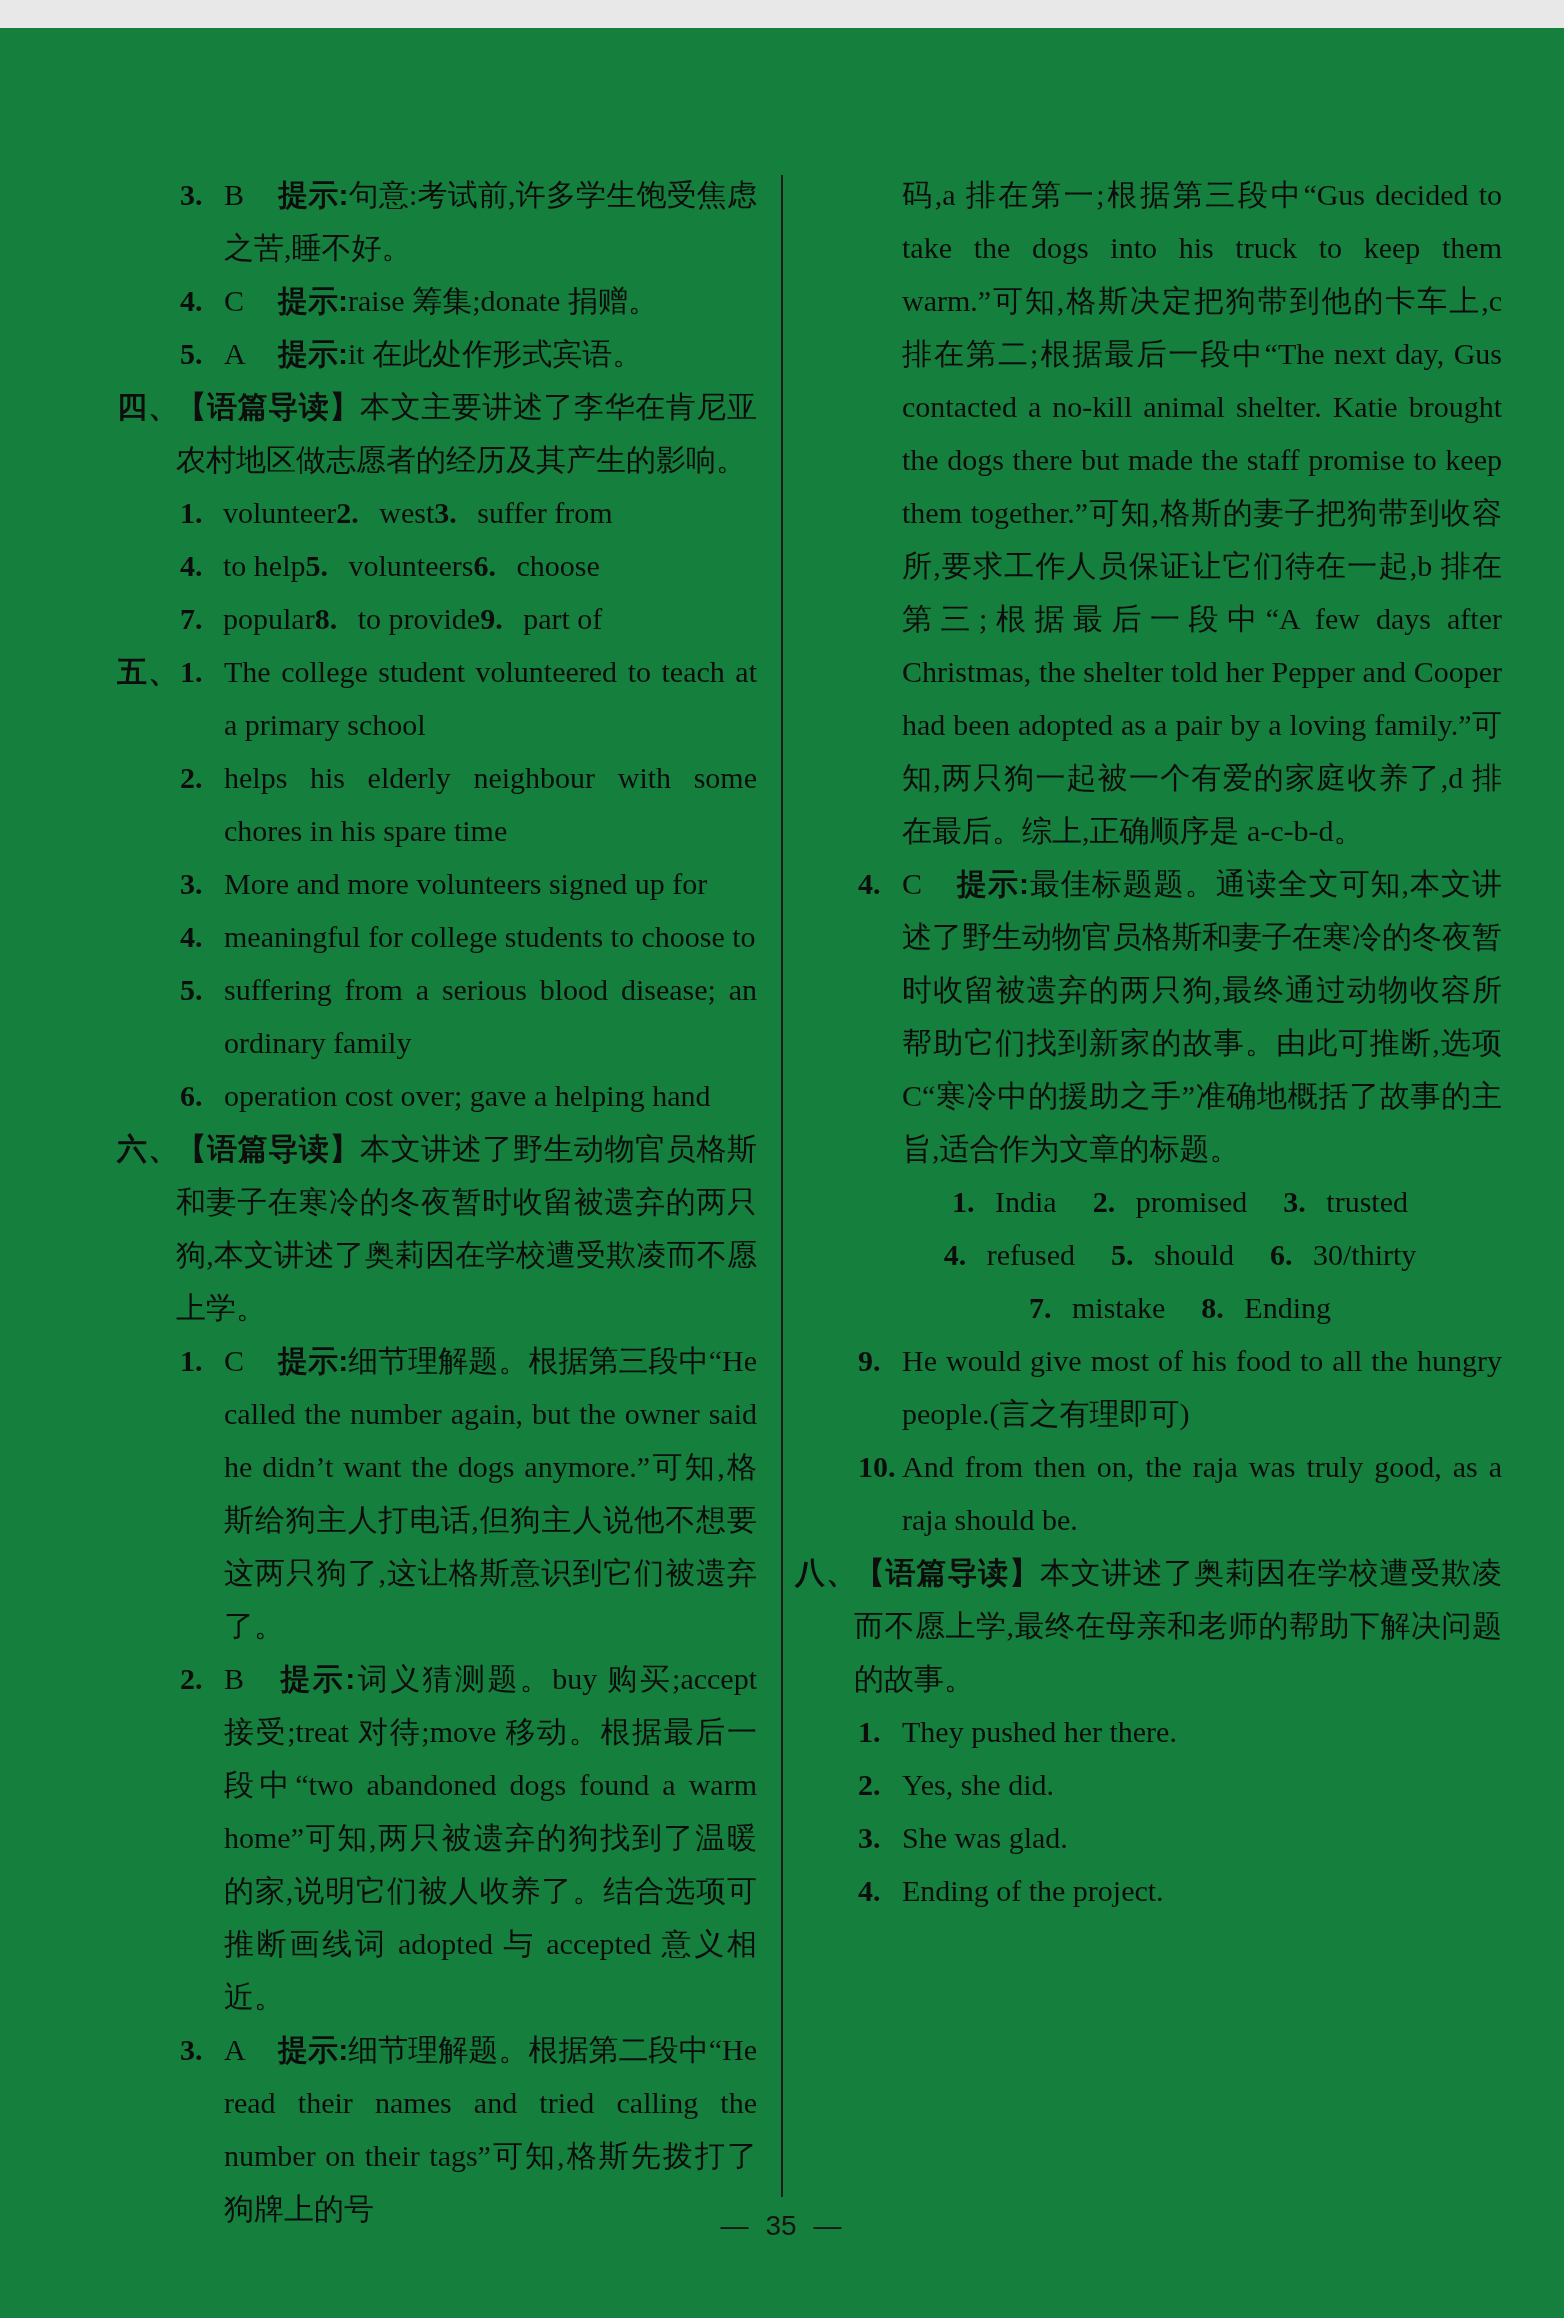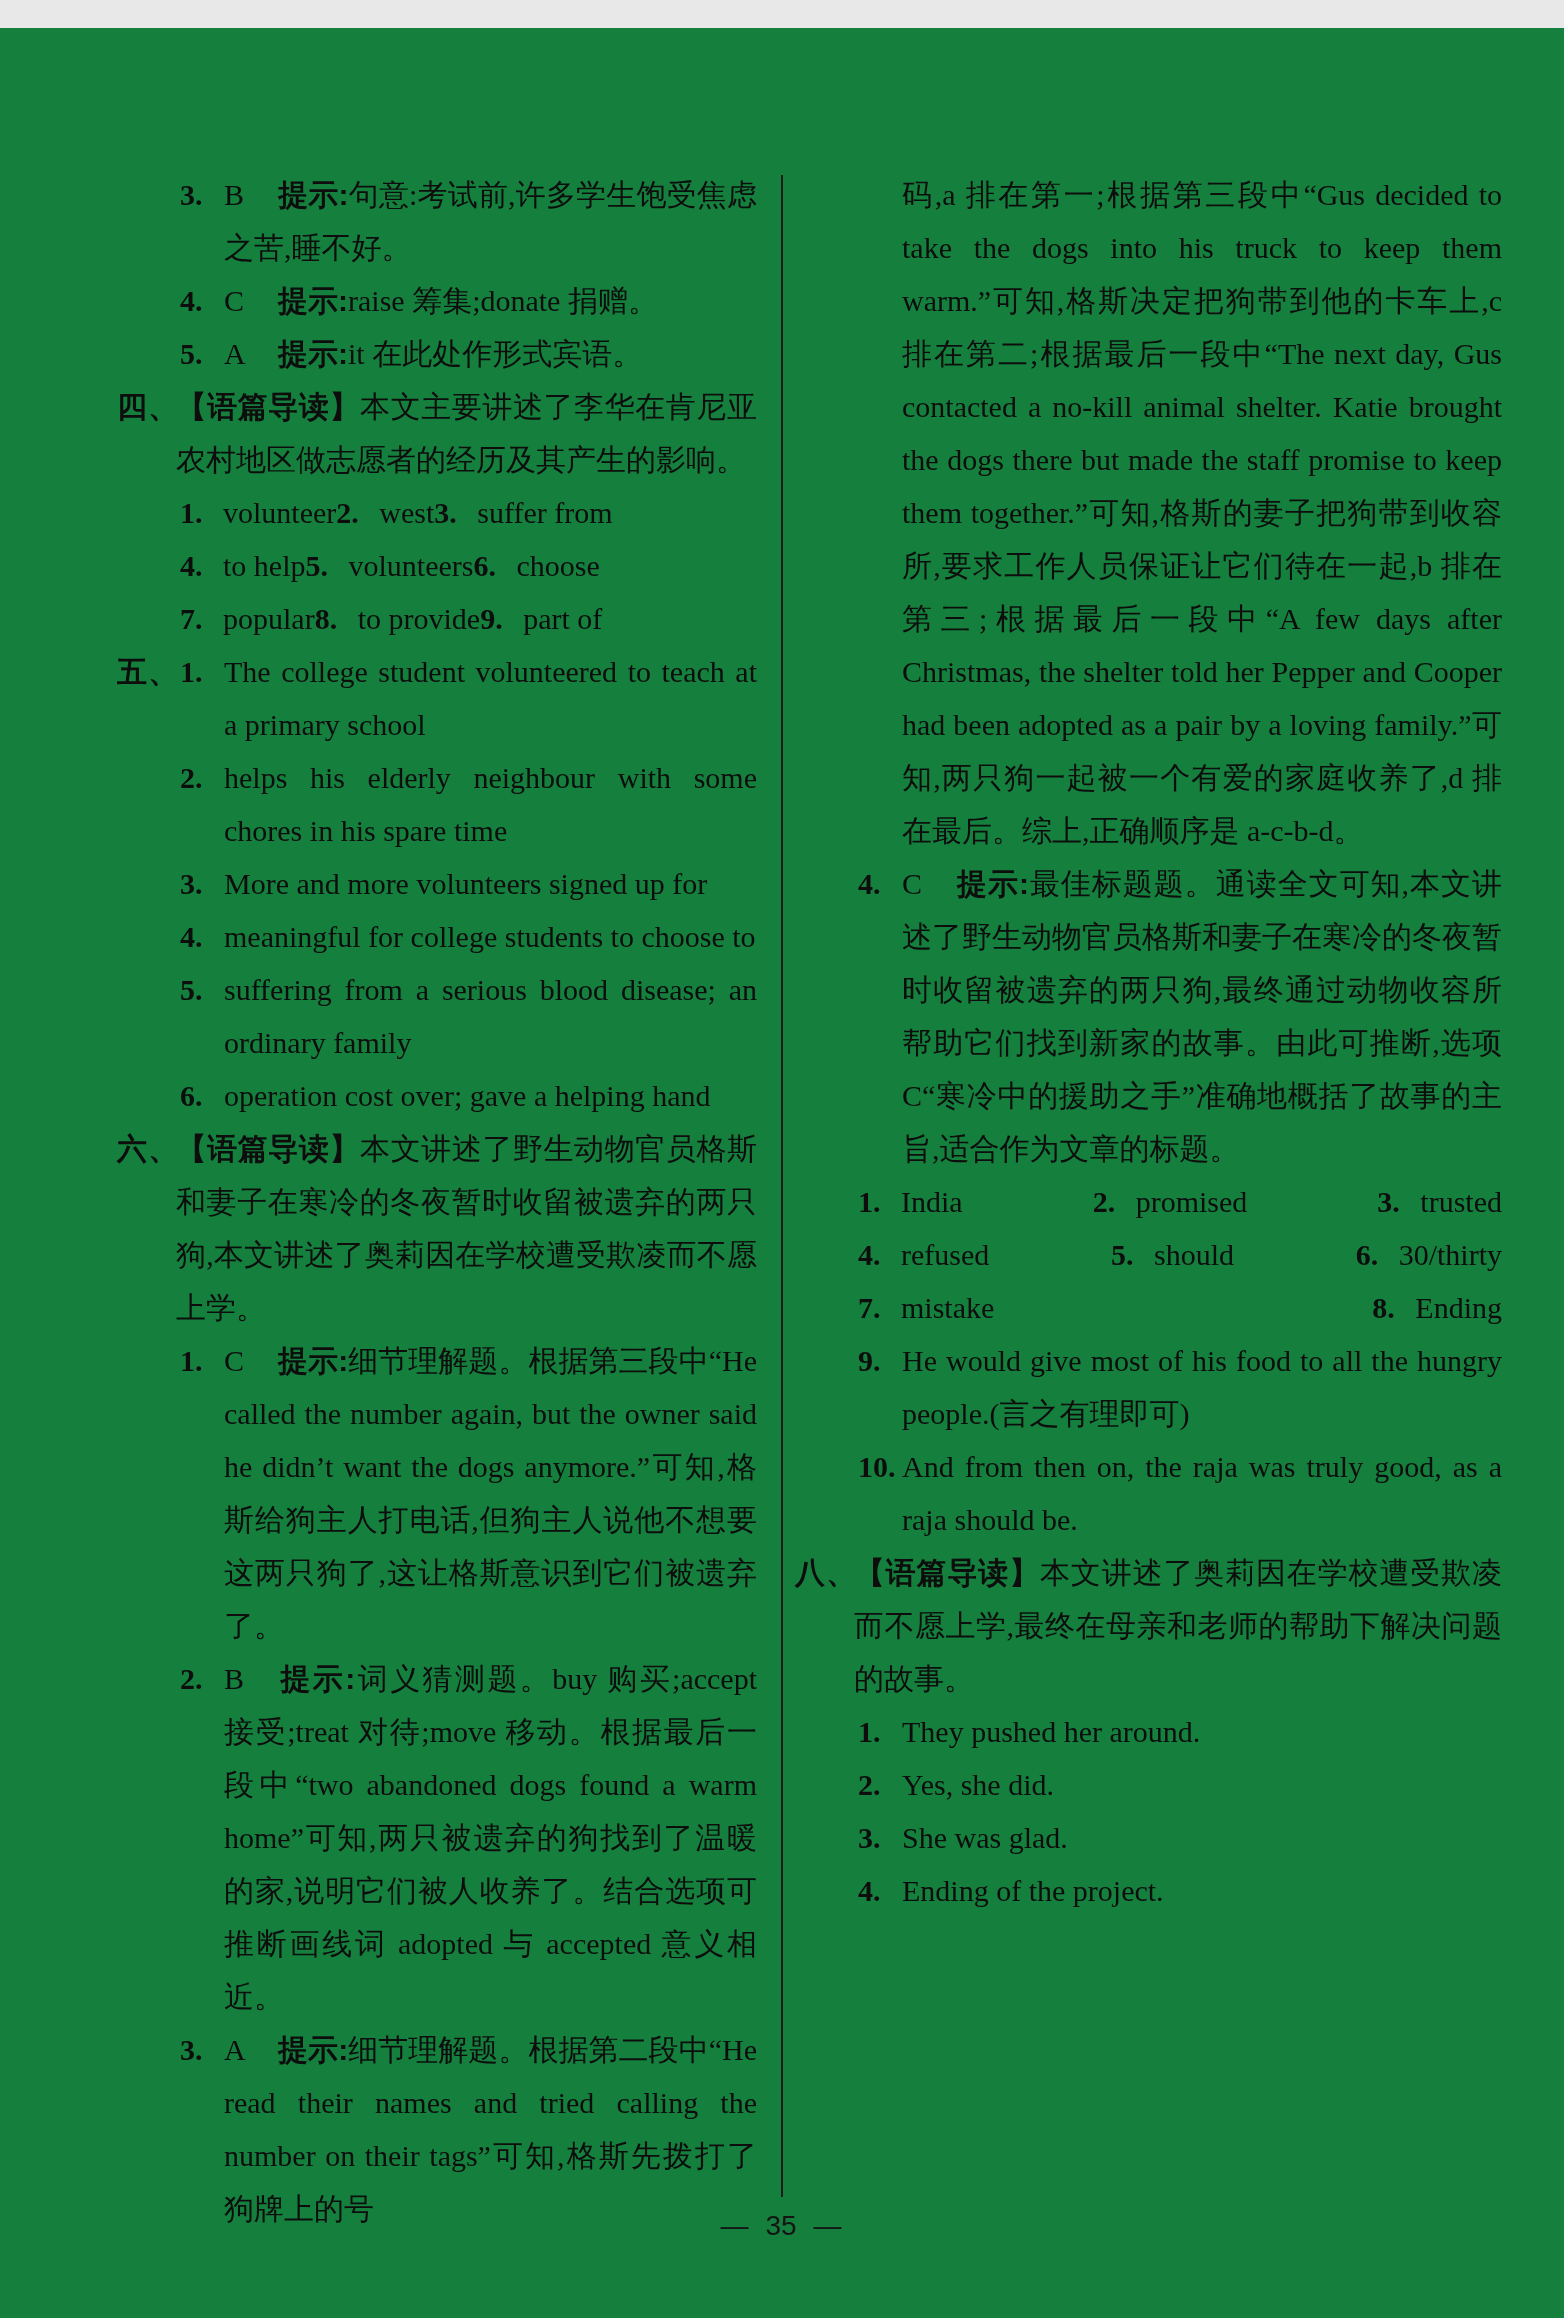--- a/index.html
+++ b/index.html
@@ -30,21 +30,21 @@
   .marker{display:inline-block;width:63px;font-weight:bold;text-indent:0;
           font-family:"Liberation Sans","DejaVu Sans",sans-serif;letter-spacing:1.3px;}
   .marker-para{display:inline-block;width:59px;font-weight:bold;text-indent:0;
           font-family:"Liberation Sans","DejaVu Sans",sans-serif;letter-spacing:1.3px;}
   .letter{display:inline-block;width:54px;text-indent:0;}
   .tip{font-weight:bold;font-family:"Liberation Sans","DejaVu Sans",sans-serif;}
   .glabel{font-weight:bold;font-family:"Liberation Sans","DejaVu Sans",sans-serif;}
   
   .ans-row{margin-left:63px;display:flex;}
   .ans-row.spread{justify-content:flex-start;}
-  .ans-row.packed{justify-content:space-between;gap:52px;}
+  .ans-row.packed{justify-content:center;gap:36px;}
   .entry{white-space:nowrap;}
   .entry .num{width:43px;}
   
   .footer{
     position:absolute;left:781px;top:2178px;transform:translateX(-50%);
     display:flex;align-items:center;gap:17px;
     font-family:"Liberation Sans","DejaVu Sans",sans-serif;
     font-size:28px;line-height:40px;color:#141414;
   }
   .footer .dash{letter-spacing:0;}
@@ -154,21 +154,21 @@
     </div>
     <div class="item">
       <span class="num">10.</span><span>And from then on, the raja was truly good, as a raja should be.</span>
     </div>
 
     <div class="sect-para">
       <span class="marker-para">八、</span><span class="glabel">【语篇导读】</span><span>本文讲述了奥莉因在学校遭受欺凌而不愿上学,最终在母亲和老师的帮助下解决问题的故事。</span>
     </div>
 
     <div class="item">
-      <span class="num">1.</span><span>They pushed her around.</span>
+      <span class="num">1.</span><span>They pushed her there.</span>
     </div>
     <div class="item">
       <span class="num">2.</span><span>Yes, she did.</span>
     </div>
     <div class="item">
       <span class="num">3.</span><span>She was glad.</span>
     </div>
     <div class="item">
       <span class="num">4.</span><span>Ending of the project.</span>
     </div>

